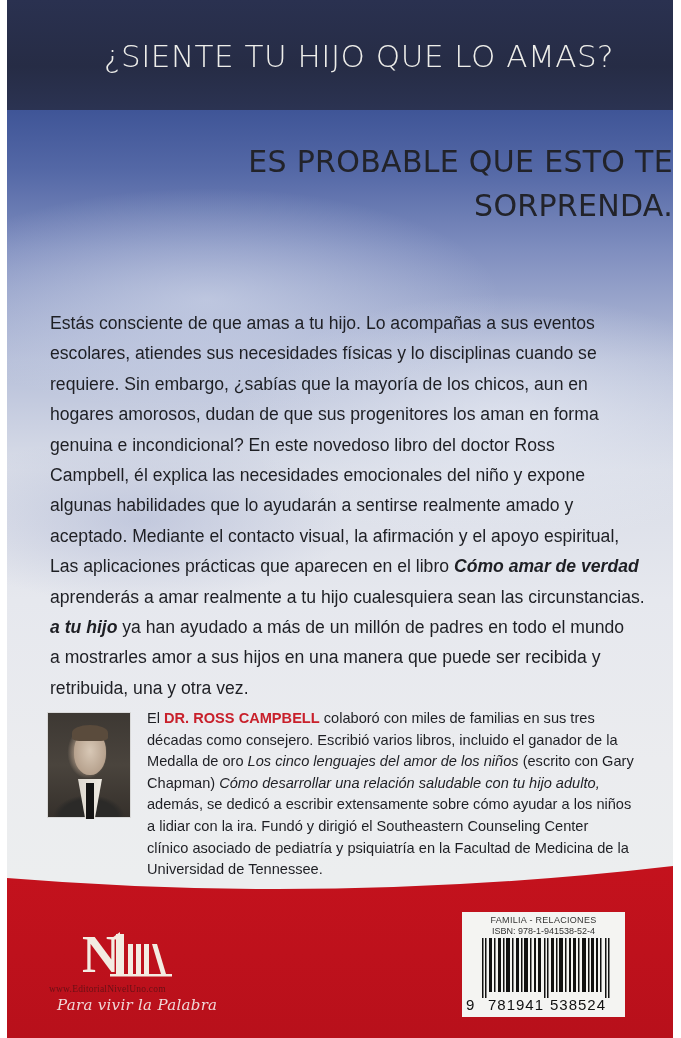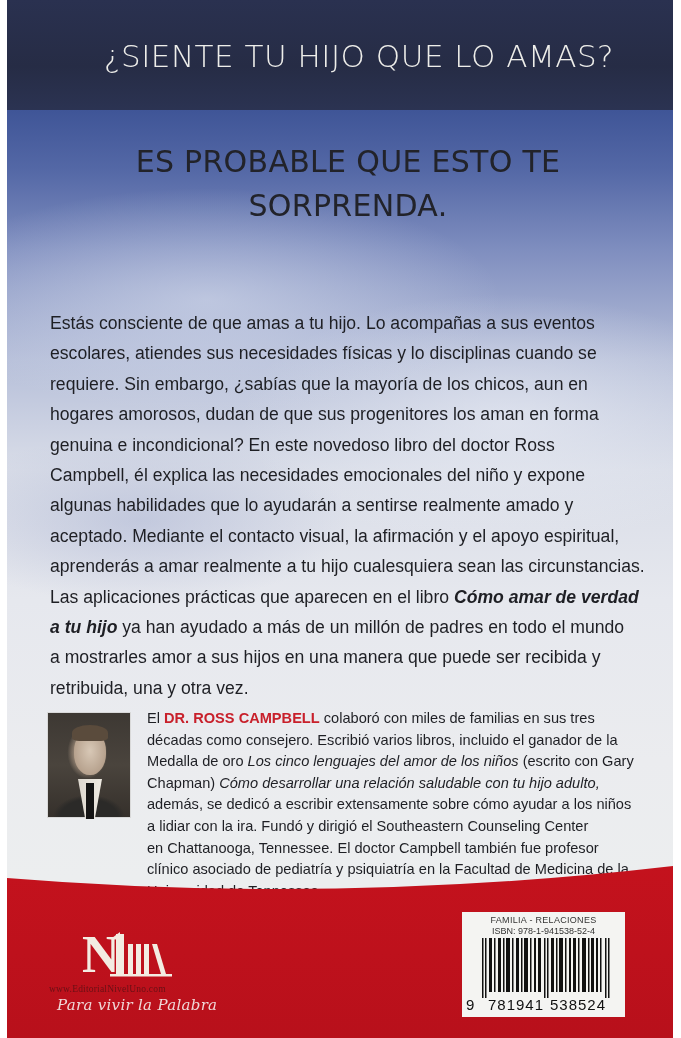--- a/index.html
+++ b/index.html
@@ -31,27 +31,26 @@
       font-family: "DejaVu Sans", sans-serif;
       font-weight: 300;
       font-size: 31px;
       letter-spacing: 0.5px;
       padding-left: 38px;
     }
 
     .subhead {
       position: absolute;
       left: 0; top: 140px; width: 100%;
-      text-align: center;
+      text-align: right;
       color: #22232a;
       font-family: "DejaVu Sans", sans-serif;
       font-size: 30px;
       line-height: 44px;
       letter-spacing: 0.3px;
-      margin-left: 8px;
     }
 
     .body-text {
       position: absolute;
       left: 43px; top: 260px; width: 600px;
       color: #1e1f24;
       font-family: "Liberation Sans", sans-serif;
       font-size: 17.6px;
       line-height: 30.4px;
       margin-top: 48px;
@@ -187,42 +186,41 @@
 
   <div class="body-text">
     <span class="line">Estás consciente de que amas a tu hijo. Lo acompañas a sus eventos</span>
     <span class="line">escolares, atiendes sus necesidades físicas y lo disciplinas cuando se</span>
     <span class="line">requiere. Sin embargo, ¿sabías que la mayoría de los chicos, aun en</span>
     <span class="line">hogares amorosos, dudan de que sus progenitores los aman en forma</span>
     <span class="line">genuina e incondicional? En este novedoso libro del doctor Ross</span>
     <span class="line">Campbell, él explica las necesidades emocionales del niño y expone</span>
     <span class="line">algunas habilidades que lo ayudarán a sentirse realmente amado y</span>
     <span class="line">aceptado. Mediante el contacto visual, la afirmación y el apoyo espiritual,</span>
+    <span class="line"><span>Las aplicaciones prácticas que aparecen en el libro </span><b>Cómo amar de verdad</b></span>
     <span class="line">aprenderás a amar realmente a tu hijo cualesquiera sean las circunstancias.</span>
-    <span class="line"><span>Las aplicaciones prácticas que aparecen en el libro </span><b>Cómo amar de verdad</b></span>
     <span class="line"><b>a tu hijo</b><span> ya han ayudado a más de un millón de padres en todo el mundo</span></span>
     <span class="line">a mostrarles amor a sus hijos en una manera que puede ser recibida y</span>
     <span class="line">retribuida, una y otra vez.</span>
   </div>
 
   <div class="author-photo">
     <div class="shirt"></div>
     <div class="tie"></div>
     <div class="face"></div>
     <div class="hair"></div>
   </div>
 
   <div class="bio-text">
     <span class="line"><span>El </span><span class="author-name">DR. ROSS CAMPBELL</span><span> colaboró con miles de familias en sus tres</span></span>
     <span class="line">décadas como consejero. Escribió varios libros, incluido el ganador de la</span>
     <span class="line"><span>Medalla de oro </span><i>Los cinco lenguajes del amor de los niños</i><span> (escrito con Gary</span></span>
     <span class="line"><span>Chapman) </span><i>Cómo desarrollar una relación saludable con tu hijo adulto,</i></span>
     <span class="line">además, se dedicó a escribir extensamente sobre cómo ayudar a los niños</span>
     <span class="line">a lidiar con la ira. Fundó y dirigió el Southeastern Counseling Center</span>
-    <span class="line">en Chattanooga, Tennessee. El doctor Campbell también fue profesor</span>
     <span class="line">clínico asociado de pediatría y psiquiatría en la Facultad de Medicina de la</span>
     <span class="line">Universidad de Tennessee.</span>
   </div>
 
   <svg class="red-area" viewBox="0 0 666 1038" preserveAspectRatio="none">
     <defs>
       <linearGradient id="redgrad" x1="0" y1="0" x2="0" y2="1">
         <stop offset="0" stop-color="#c4121d"></stop>
         <stop offset="1" stop-color="#b8101b"></stop>
       </linearGradient>

